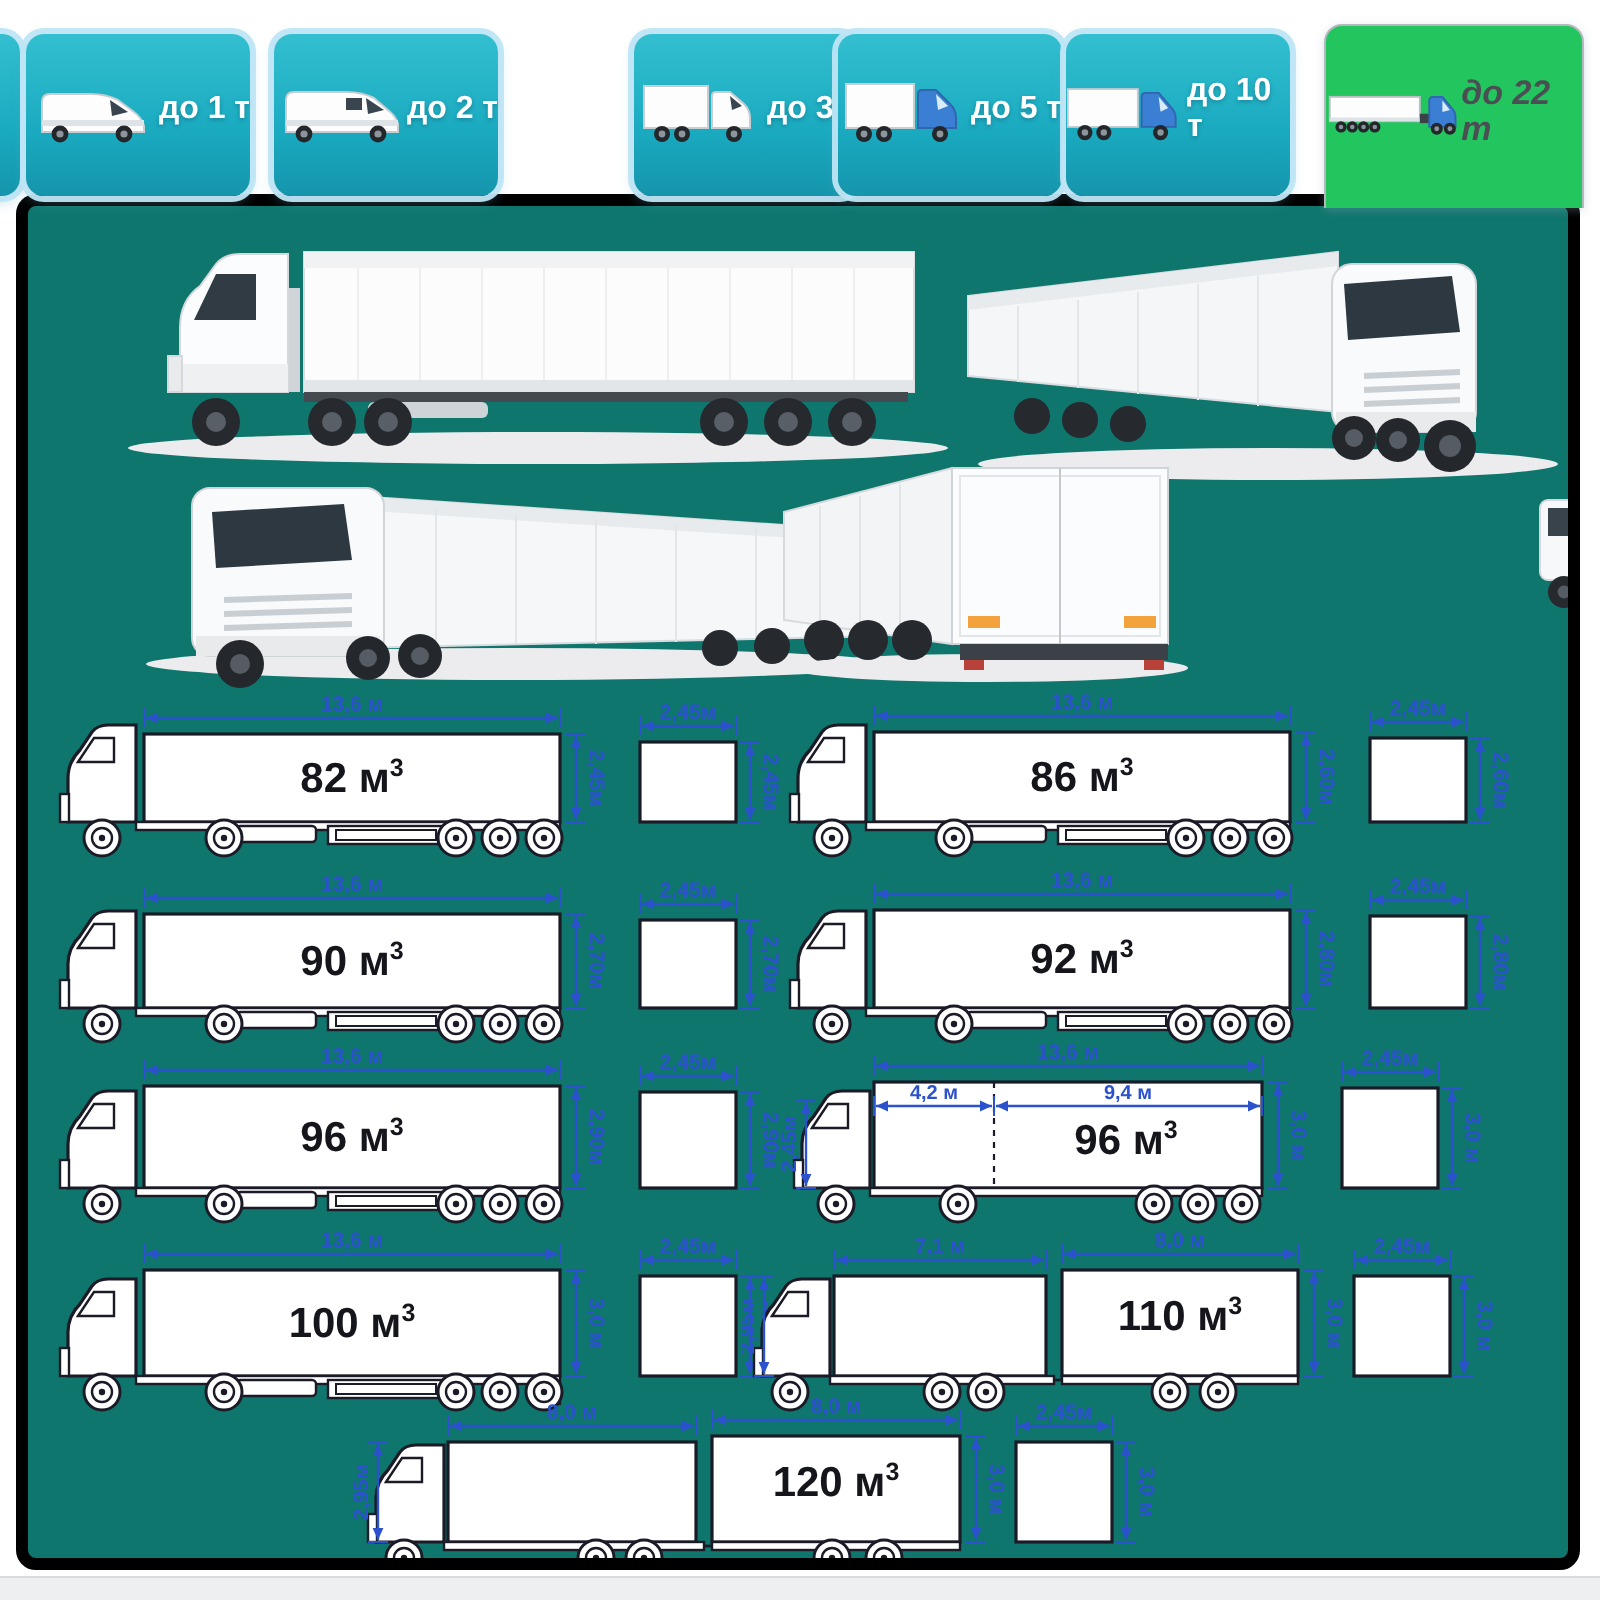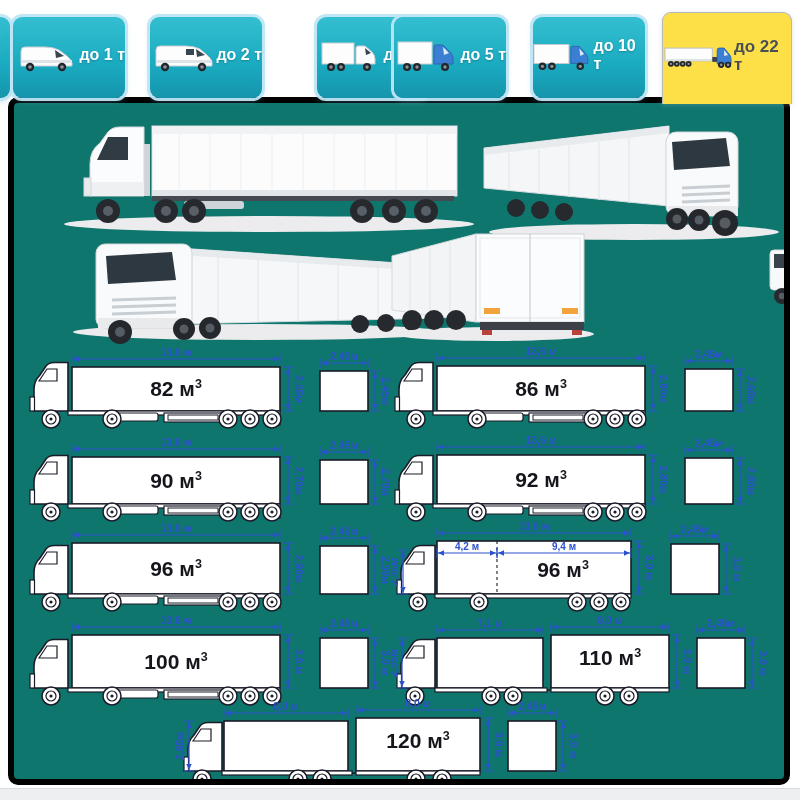--- a/index.html
+++ b/index.html
@@ -8,24 +8,24 @@
   
   .tab{position:absolute;top:17px;width:112px;height:81px;border-radius:9px;cursor:pointer;
        background:linear-gradient(180deg,#33bfd0 0%,#1aaac0 60%,#1595ac 100%);
        box-shadow:0 0 0 3px rgba(190,229,244,.95),0 3px 7px rgba(110,180,205,.4);
        display:flex;flex-direction:row;align-items:center;justify-content:flex-end;
        padding-bottom:5px;box-sizing:border-box;z-index:3;}
   .tab .lbl{color:#fff;font-weight:bold;font-size:16px;text-shadow:0 1px 2px rgba(0,60,80,.35);
             line-height:18px;}
   .tab svg{margin-bottom:3px;}
   .tab.partial{left:-28px;width:38px;}
-  .tab.t1{left:13px;} .tab.t2{left:150px;} .tab.t3{left:273px;margin-left:44px;} .tab.t4{left:394px;} .tab.t5{left:533px;}
-  .tab.selected{left:662px;top:12px;width:130px;height:92px;background:#fde047;
+  .tab.t1{left:13px;} .tab.t2{left:137px;} .tab.t3{left:273px;margin-left:44px;} .tab.t4{left:419px;} .tab.t5{left:533px;}
+  .tab.selected{left:662px;top:12px;width:130px;height:92px;background:#22c55e;
        border:1px solid #b3b8bd;border-bottom:none;border-radius:9px 9px 0 0;
-       box-shadow:0 1px 5px rgba(150,170,180,.35);z-index:6;}
+       box-shadow:0 1px 5px rgba(150,170,180,.35);z-index:6;font-style:italic;}
   .tab.selected .lbl{color:#4b4f54;font-size:17px;text-shadow:none;}
   
   #panel{position:absolute;left:8px;top:97px;width:782px;height:688px;background:#0f766e;
          border:6px solid #000000;border-radius:10px;box-sizing:border-box;overflow:hidden;z-index:1;}
   .photo,.diagram{position:absolute;}
   #footer-strip{position:absolute;left:0;bottom:0;width:800px;height:11px;background:#edeff1;
                 border-top:1px solid #d8dbdd;z-index:0;}
   .diagram svg text{font-family:"Liberation Sans",sans-serif;}
 </style>
 </head>
@@ -624,21 +624,21 @@
         <polygon points="295,16 301,13.3 301,18.7" fill="#2b52cc"></polygon>
         <polygon points="341,16 335,13.3 335,18.7" fill="#2b52cc"></polygon>
         <text x="318" y="12.5" text-anchor="middle" font-size="10.5" font-weight="bold" fill="#2b52cc">2,45м</text>
         <line x1="344" y1="24" x2="354" y2="24" stroke="#2b52cc"></line>
         <line x1="344" y1="74" x2="354" y2="74" stroke="#2b52cc"></line>
         <line x1="349" y1="25" x2="349" y2="73" stroke="#2b52cc" stroke-width="1.2"></line>
         <polygon points="349,25 346.3,31 351.7,31" fill="#2b52cc"></polygon>
         <polygon points="349,73 346.3,67 351.7,67" fill="#2b52cc"></polygon>
         <text x="359" y="49" text-anchor="middle" font-size="10.5" font-weight="bold" fill="#2b52cc" transform="rotate(90 359 49)" dominant-baseline="middle">3,0 м</text>
       </svg></div>
-  <div class="diagram" style="left:377px;top:511px"><svg width="382" height="92" viewBox="0 0 382 92">
+  <div class="diagram" style="left:357px;top:511px"><svg width="382" height="92" viewBox="0 0 382 92">
         <path d="M10,74 L10,52 C10,46 12,42 16,38 L22,29 C24,26.5 27,25.5 30,25.5 L44,25.5 L44,74 Z" fill="#fff" stroke="#1b1b28" stroke-width="1.6"></path>
         <path d="M15,44 L23,32 L33,32 L33,44 Z" fill="#fff" stroke="#1b1b28" stroke-width="1.2"></path>
         <rect x="6" y="60" width="4.5" height="14" fill="#fff" stroke="#1b1b28" stroke-width="1.2"></rect>
         <rect x="46" y="24" width="106" height="50" fill="#fff" stroke="#1b1b28" stroke-width="1.6"></rect>
         <rect x="160" y="21" width="118" height="53" fill="#fff" stroke="#1b1b28" stroke-width="1.6"></rect>
         <rect x="44" y="74" width="112" height="4" fill="#fff" stroke="#1b1b28" stroke-width="1.2"></rect>
         <rect x="160" y="74" width="118" height="4" fill="#fff" stroke="#1b1b28" stroke-width="1.2"></rect>
         <line x1="156" y1="76" x2="160" y2="76" stroke="#1b1b28" stroke-width="1.4"></line>
         <circle cx="24" cy="82" r="9" fill="#fff" stroke="#1b1b28" stroke-width="1.5"></circle>
         <circle cx="24" cy="82" r="5" fill="none" stroke="#1b1b28" stroke-width="1.2"></circle>

